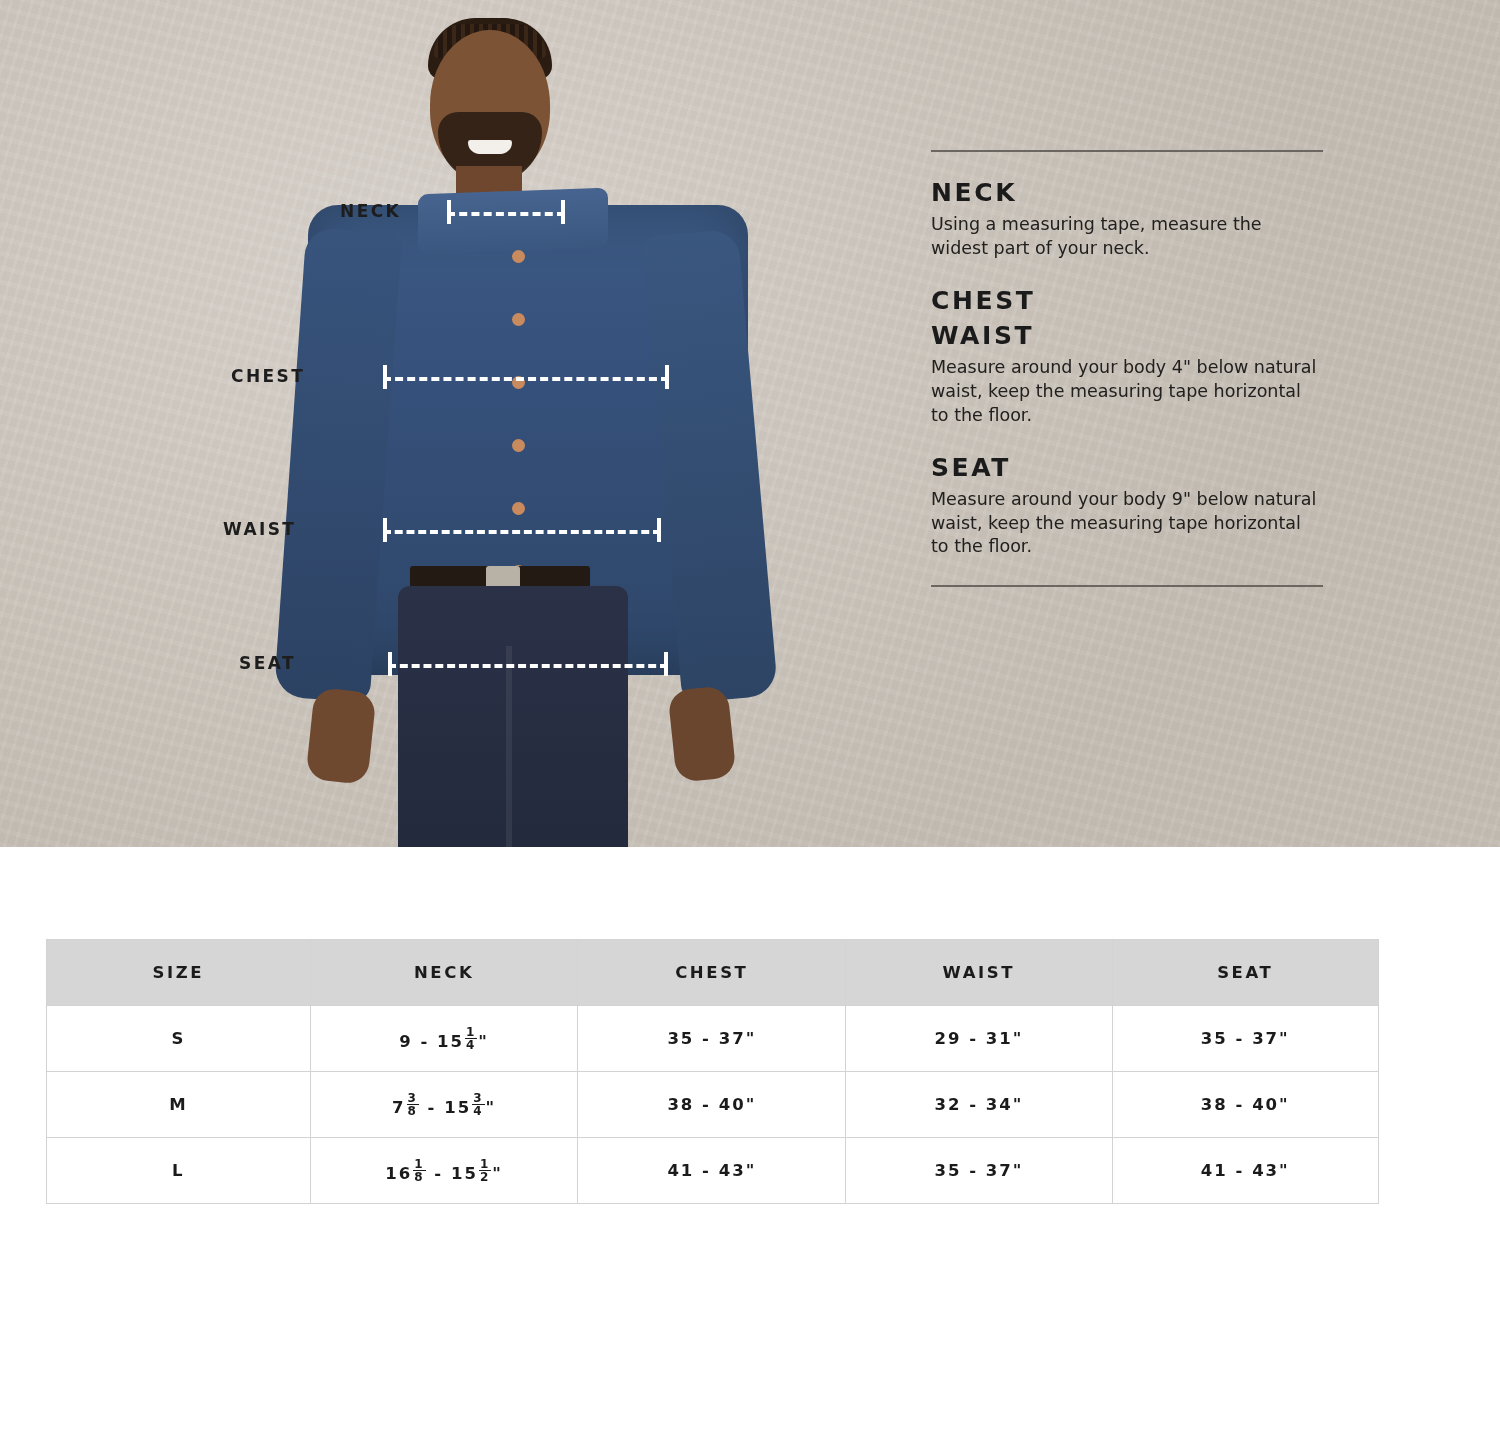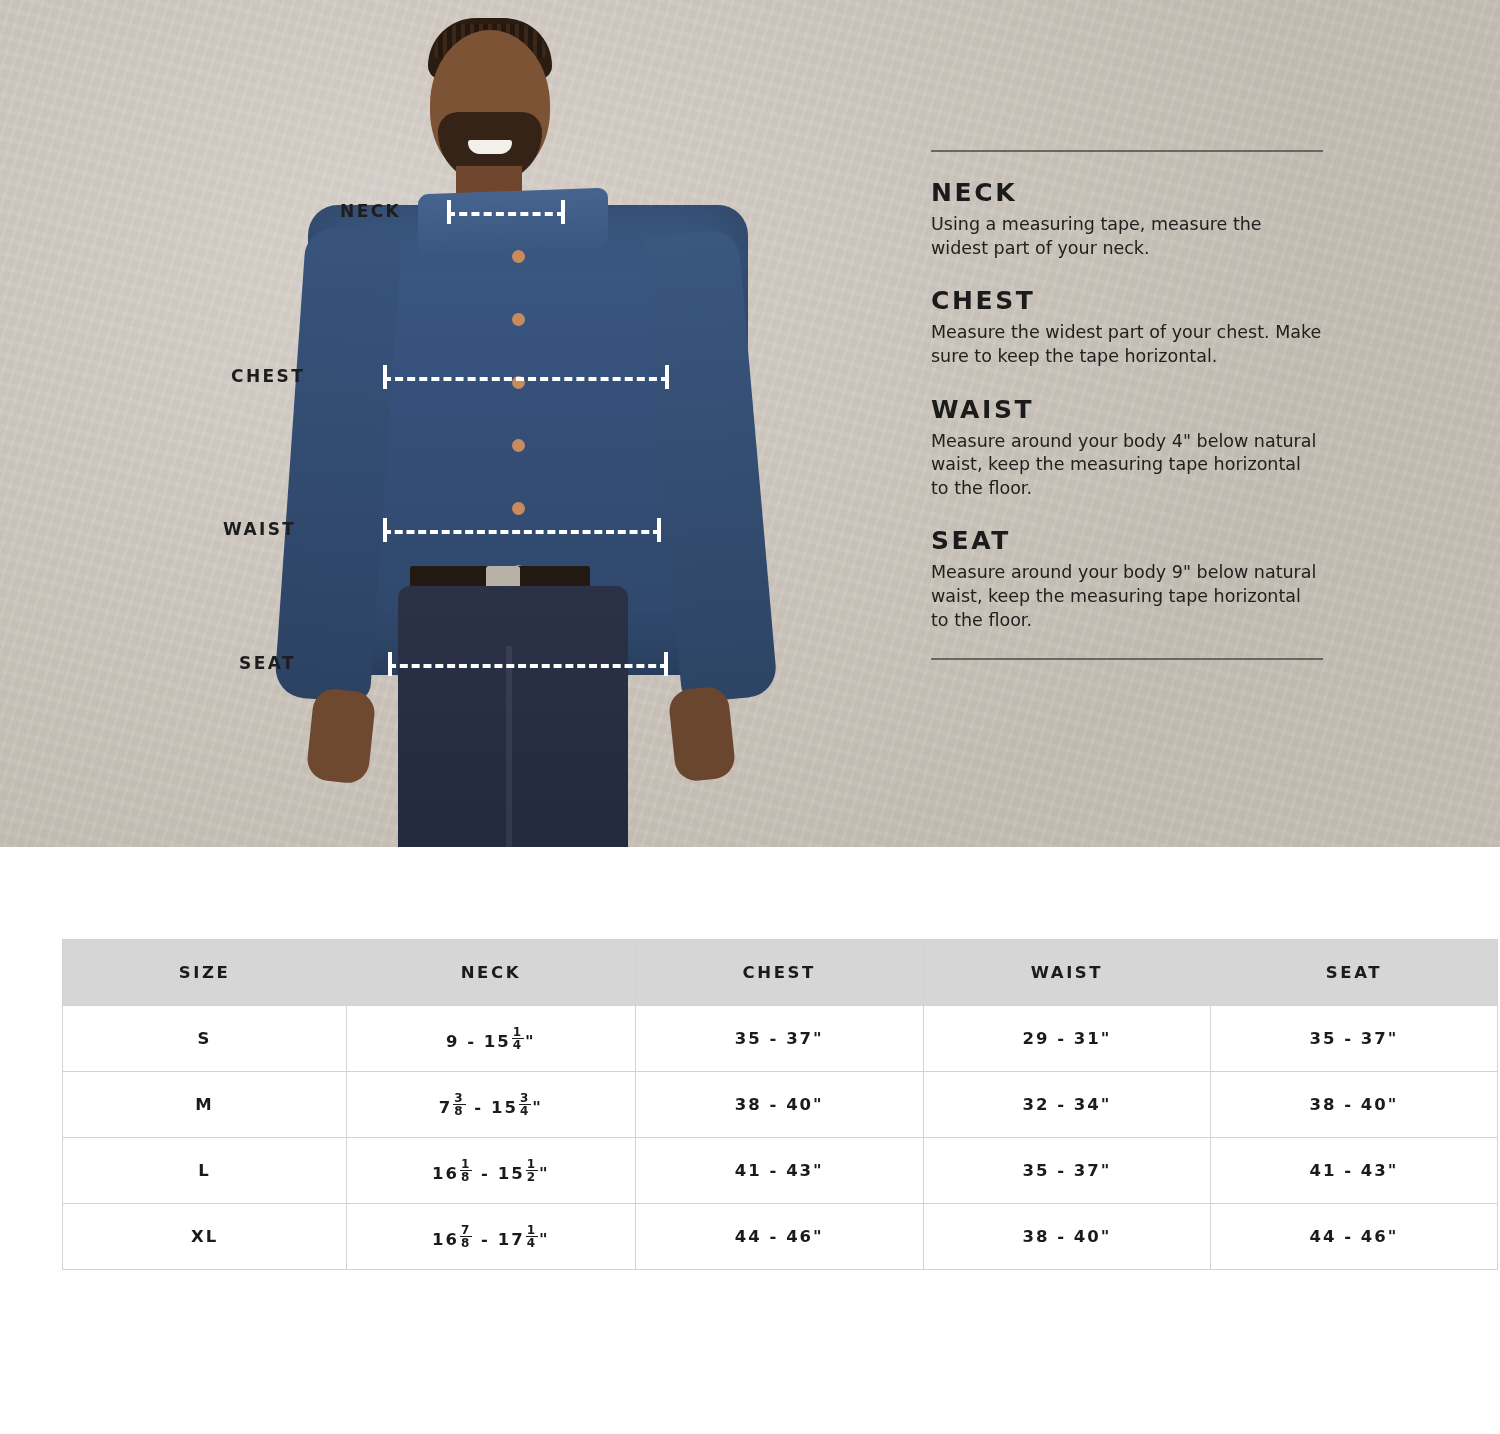--- a/index.html
+++ b/index.html
@@ -124,21 +124,21 @@
   }
   .info .blk:last-child p{ margin-bottom:4px; }
 
   
   .lower{ position:relative; width:1500px; height:587px; background:#fff; }
   .lower-title{
     position:absolute; left:58px; top:46px;
     font-size:27px; font-weight:bold; letter-spacing:2.6px; color:#1b1b1b;
   }
   table{
-    position:absolute; left:62px; top:92px; width:1436px;
+    position:absolute; left:46px; top:92px; width:1333px;
     border-collapse:collapse; table-layout:fixed;
   }
   th, td{
     border:1px solid #d3d3d3;
     text-align:center;
     font-size:16.5px;
     letter-spacing:2px;
     font-weight:bold;
     color:#1b1b1b;
     height:66px;
@@ -206,21 +206,20 @@
 
   <div class="info">
     <div class="rule"></div>
     <div class="info-body">
       <div class="blk">
         <h3>NECK</h3>
         <p>Using a measuring tape, measure the widest part of your neck.</p>
       </div>
       <div class="blk">
         <h3>CHEST</h3>
-        <p>Measure the widest part of your chest. Make sure to keep the tape horizontal.</p>
       </div>
       <div class="blk">
         <h3>WAIST</h3>
         <p>Measure around your body 4" below natural waist, keep the measuring tape horizontal to the floor.</p>
       </div>
       <div class="blk">
         <h3>SEAT</h3>
         <p>Measure around your body 9" below natural waist, keep the measuring tape horizontal to the floor.</p>
       </div>
     </div>
@@ -262,22 +261,15 @@
         <td>32 - 34"</td>
         <td>38 - 40"</td>
       </tr>
       <tr>
         <td>L</td>
         <td><span>16</span><span class="frac"><span class="n">1</span><span class="d">8</span></span><span> - 15</span><span class="frac"><span class="n">1</span><span class="d">2</span></span><span>"</span></td>
         <td>41 - 43"</td>
         <td>35 - 37"</td>
         <td>41 - 43"</td>
       </tr>
-      <tr>
-        <td>XL</td>
-        <td><span>16</span><span class="frac"><span class="n">7</span><span class="d">8</span></span><span> - 17</span><span class="frac"><span class="n">1</span><span class="d">4</span></span><span>"</span></td>
-        <td>44 - 46"</td>
-        <td>38 - 40"</td>
-        <td>44 - 46"</td>
-      </tr>
     </tbody>
   </table>
 </div>
 
 </body></html>

